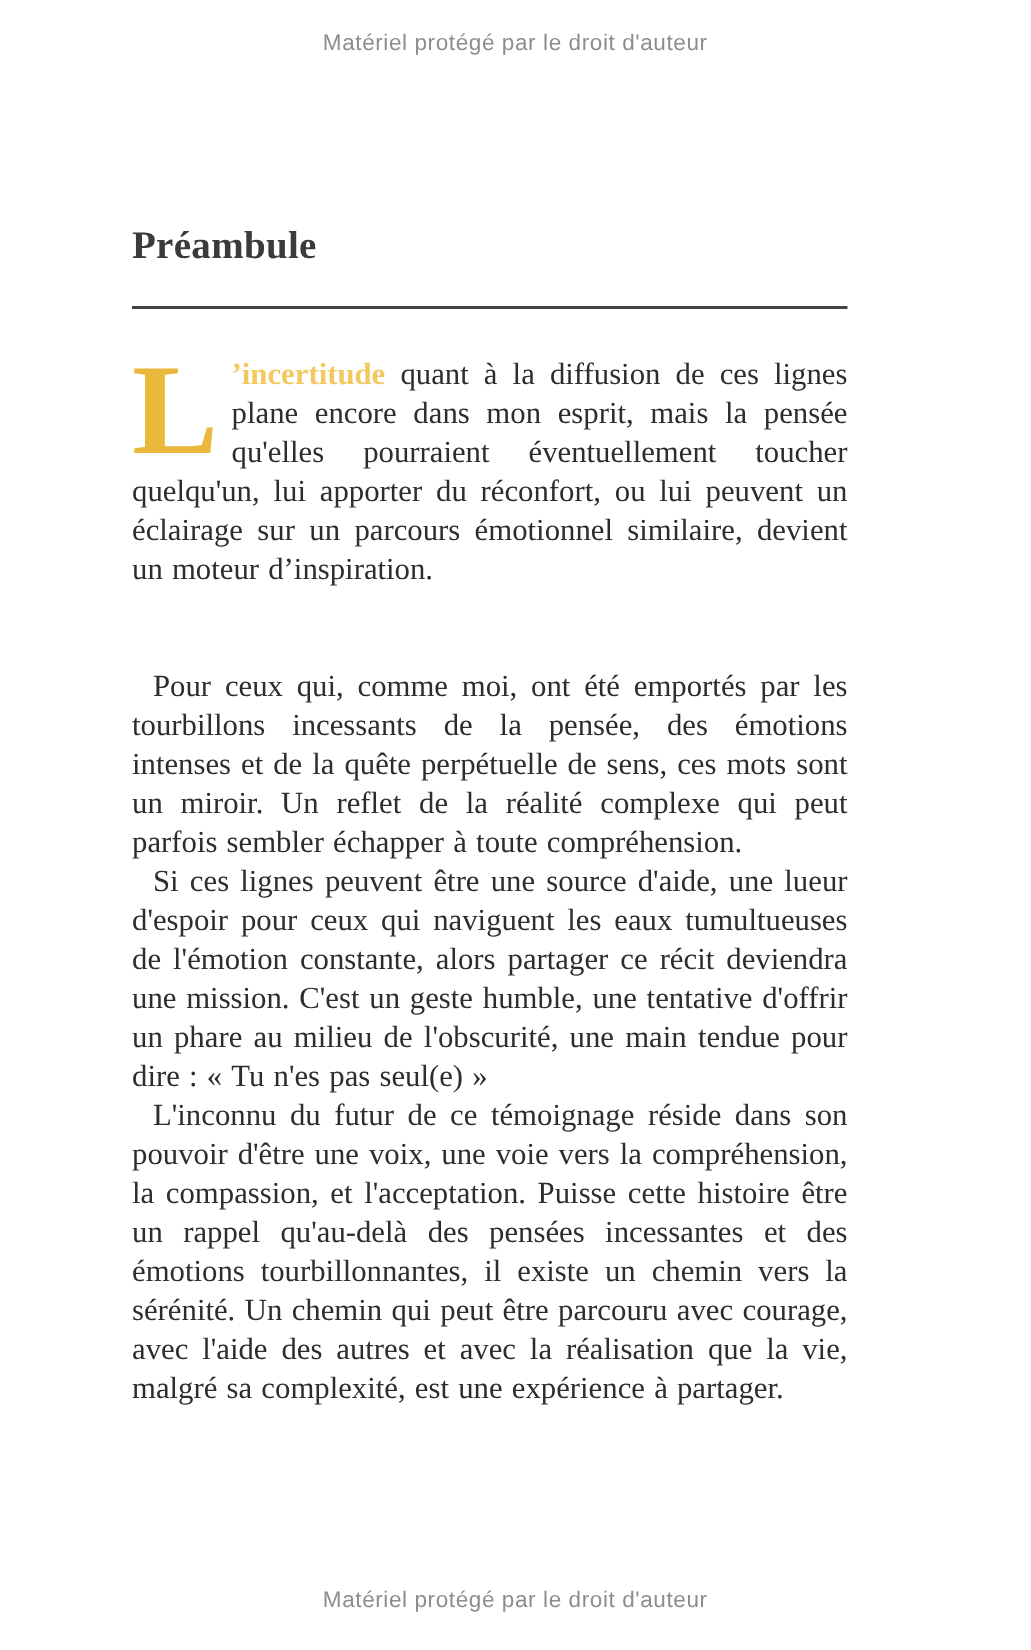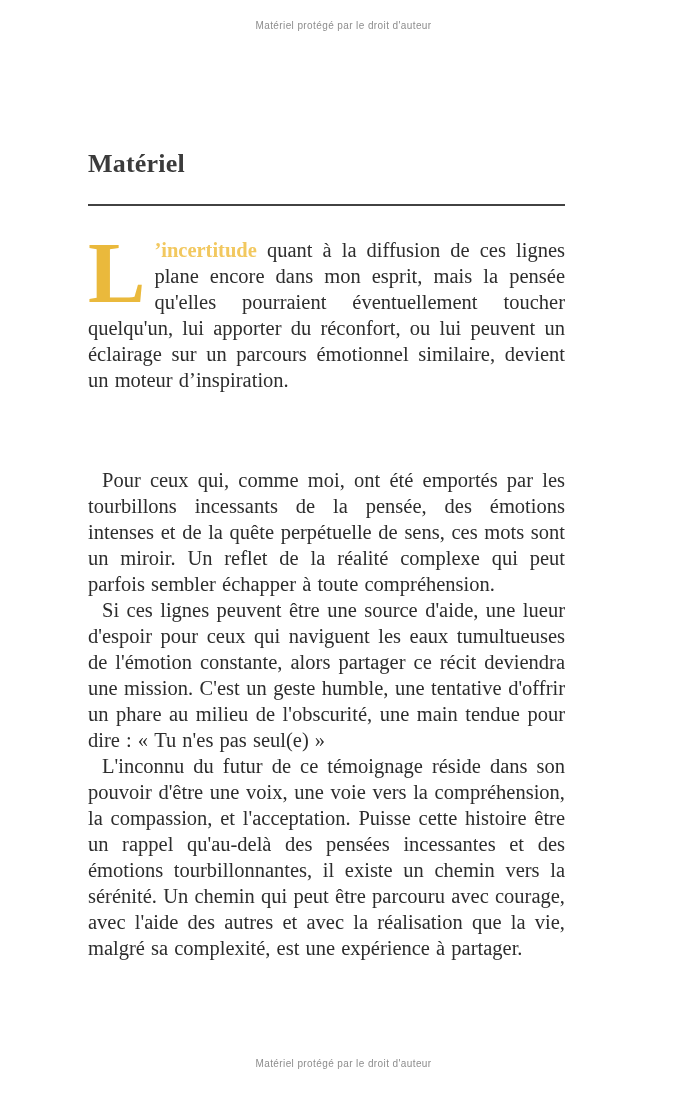--- a/index.html
+++ b/index.html
@@ -19,21 +19,21 @@
     margin:0 auto;
     background:var(--page-bg);
     overflow:hidden;
     font-family:"Liberation Serif", serif;
   }
   .copyright{
     position:absolute;left:0;width:100%;
     text-align:center;
     color:var(--muted-text);
     font-family:"Liberation Sans", sans-serif;
-    font-size:10px;
+    font-size:15px;
     letter-spacing:0.4px;
   }
   .copyright.top{top:20px;}
   .copyright.bottom{top:1058px;}
   .content{
     position:absolute;
     left:88px;top:151px;
     width:477px;
   }
   h1.chapter-title{
@@ -66,32 +66,32 @@
     height:72px;
     padding:2px 9px 0 0;
     font-weight:bold;
     font-family:"Liberation Serif", serif;
   }
   .highlight{
     color:var(--highlight);
     font-weight:bold;
   }
   p.indent{text-indent:14px;}
-  p.section-gap{margin-top:74px;}
+  p.section-gap{margin-top:52px;}
 </style>
 </head>
 <body>
 
 <div class="page">
 
   <div class="copyright top">Matériel protégé par le droit d'auteur</div>
 
   <div class="content">
 
-    <h1 class="chapter-title">Matériel</h1>
+    <h1 class="chapter-title">Préambule</h1>
 
     <div class="rule"></div>
 
     <p class="para opening">
       <span class="dropcap">L</span><span class="highlight">’incertitude</span><span> quant à la diffusion de ces lignes plane encore dans mon esprit, mais la pensée qu'elles pourraient éventuellement toucher quelqu'un, lui apporter du réconfort, ou lui peuvent un éclairage sur un parcours émotionnel similaire, devient un moteur d’inspiration.</span>
     </p>
 
     <p class="para indent section-gap">Pour ceux qui, comme moi, ont été emportés par les tourbillons incessants de la pensée, des émotions intenses et de la quête perpétuelle de sens, ces mots sont un miroir. Un reflet de la réalité complexe qui peut parfois sembler échapper à toute compréhension.</p>
 
     <p class="para indent">Si ces lignes peuvent être une source d'aide, une lueur d'espoir pour ceux qui naviguent les eaux tumultueuses de l'émotion constante, alors partager ce récit deviendra une mission. C'est un geste humble, une tentative d'offrir un phare au milieu de l'obscurité, une main tendue pour dire&nbsp;: «&nbsp;Tu n'es pas seul(e)&nbsp;»</p>

